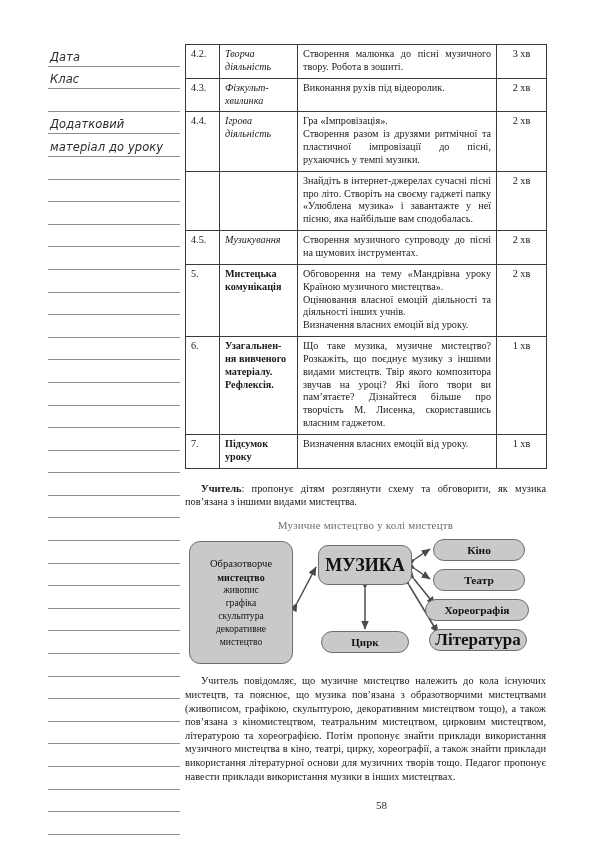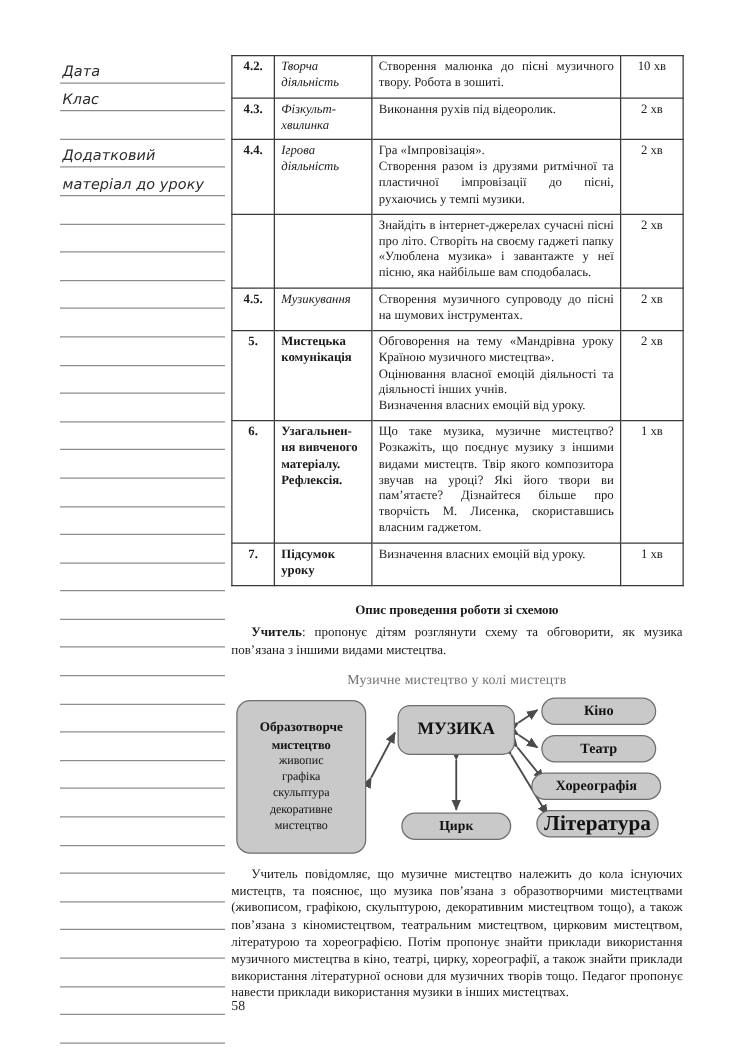--- a/index.html
+++ b/index.html
@@ -54,22 +54,21 @@
     padding:3px 5px 4px 5px;
     font-size:10.2px;
     line-height:1.26;
   }
   col.c-num{width:34px;}
   col.c-stage{width:78px;}
   col.c-body{width:199px;}
   col.c-time{width:50px;}
 
   td.num{
-    text-align:center;
-    font-weight:bold;
+    font-weight:normal;
     font-size:10.4px;
     padding-top:4px;
   }
   td.stage{
     font-style:italic;
     font-size:10.2px;
   }
   td.stage.bold{
     font-style:normal;
     font-weight:bold;
@@ -133,36 +132,37 @@
     font-weight:bold;
     color:#121212;
     z-index:3;
   }
   .node.stack{
     flex-direction:column;
     justify-content:center;
     line-height:1.34;
     padding:3px 4px;
   }
-  .node .l1{font-size:10.6px;font-weight:bold;}
+  .node .l1{font-size:10.6px;font-weight:normal;}
   .node .l2{font-size:10px;font-weight:bold;}
   .node .l3{font-size:9.6px;font-weight:normal;}
   #n-fine{left:4px;  top:22px;  width:104px; height:123px; border-radius:11px;}
-  #n-music{left:133px;top:26px;  width:94px;  height:40px;  font-size:14px; border-radius:10px;}
+  #n-music{left:133px;top:26px;  width:94px;  height:40px;  font-size:18px; border-radius:10px;}
   #n-cinema{left:248px;top:20px; width:92px;  height:22px;  font-size:11.4px; border-radius:11px;}
   #n-theatre{left:248px;top:50px;width:92px;  height:22px;  font-size:11.4px; border-radius:11px;}
   #n-choreo{left:240px;top:80px; width:104px; height:22px;  font-size:11.4px; border-radius:11px;}
   #n-liter{left:244px;top:110px; width:98px;  height:22px;  font-size:17px; border-radius:11px;}
   #n-circus{left:136px;top:112px;width:88px;  height:22px;  font-size:11px; border-radius:11px;}
   .dg-svg{position:absolute;left:0;top:0;width:361px;height:150px;z-index:1;}
 
   .pagenum{
     position:absolute;
-    left:0; width:361px;
+    left:16px; width:361px;
     top:755px;
+    text-align:center;
     font-size:11px;
     color:#2b2b2b;
   }
 </style>
 </head>
 <body>
 
 <div class="page">
 
   <div class="margin-col" id="marginCol">
@@ -220,21 +220,21 @@
           <col class="c-body">
           <col class="c-time">
       </colgroup>
       <tbody id="tableBody">
           <tr>
             <td class="num">4.2.</td>
             <td class="stage">Творча<br>діяльність</td>
             <td class="body">
               <p>Створення малюнка до пісні музичного твору. Робота в зошиті.</p>
             </td>
-            <td class="time">10 хв</td>
+            <td class="time">3 хв</td>
           </tr>
           <tr>
             <td class="num">4.3.</td>
             <td class="stage">Фізкульт-<br>хвилинка</td>
             <td class="body">
               <p>Виконання рухів під відеоролик.</p>
             </td>
             <td class="time">2 хв</td>
           </tr>
           <tr>
@@ -285,21 +285,20 @@
             <td class="stage bold">Підсумок уроку</td>
             <td class="body">
               <p>Визначення власних емоцій від уроку.</p>
             </td>
             <td class="time">1 хв</td>
           </tr>
         </tbody>
     </table>
 
     <div class="sec-head">
-      <div>Опис проведення роботи зі схемою</div>
     </div>
 
     <p class="para"><b>Учитель</b><span>: пропонує дітям розглянути схему та обговорити, як музика пов’язана з іншими видами мистецтва.</span></p>
 
     <div class="diagram">
       <div class="dg-title">Музичне мистецтво у колі мистецтв</div>
 
       <svg class="dg-svg" viewBox="0 0 361 150">
         <defs>
           <marker id="ah" markerWidth="7" markerHeight="7" refX="5.6" refY="2.6" orient="auto">

